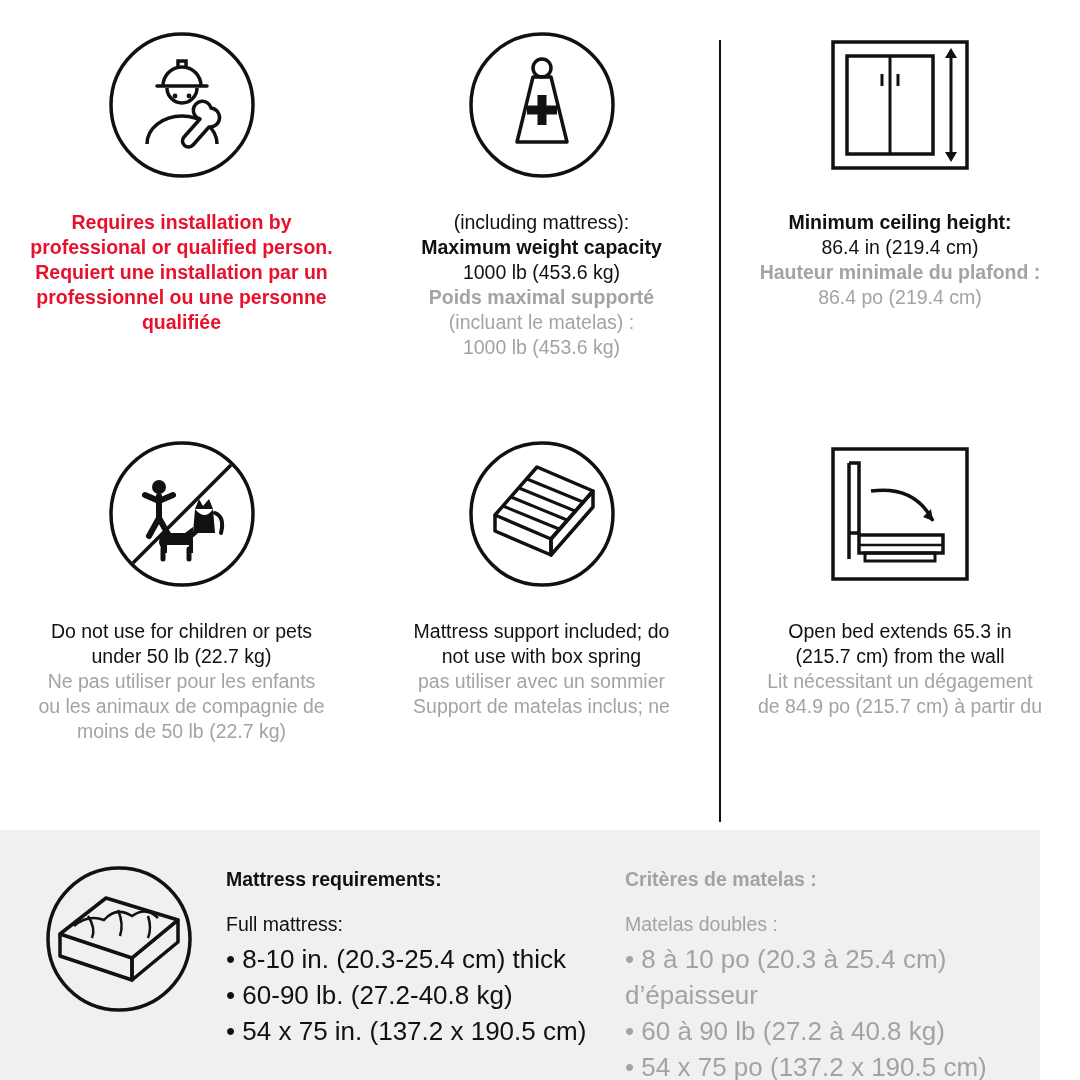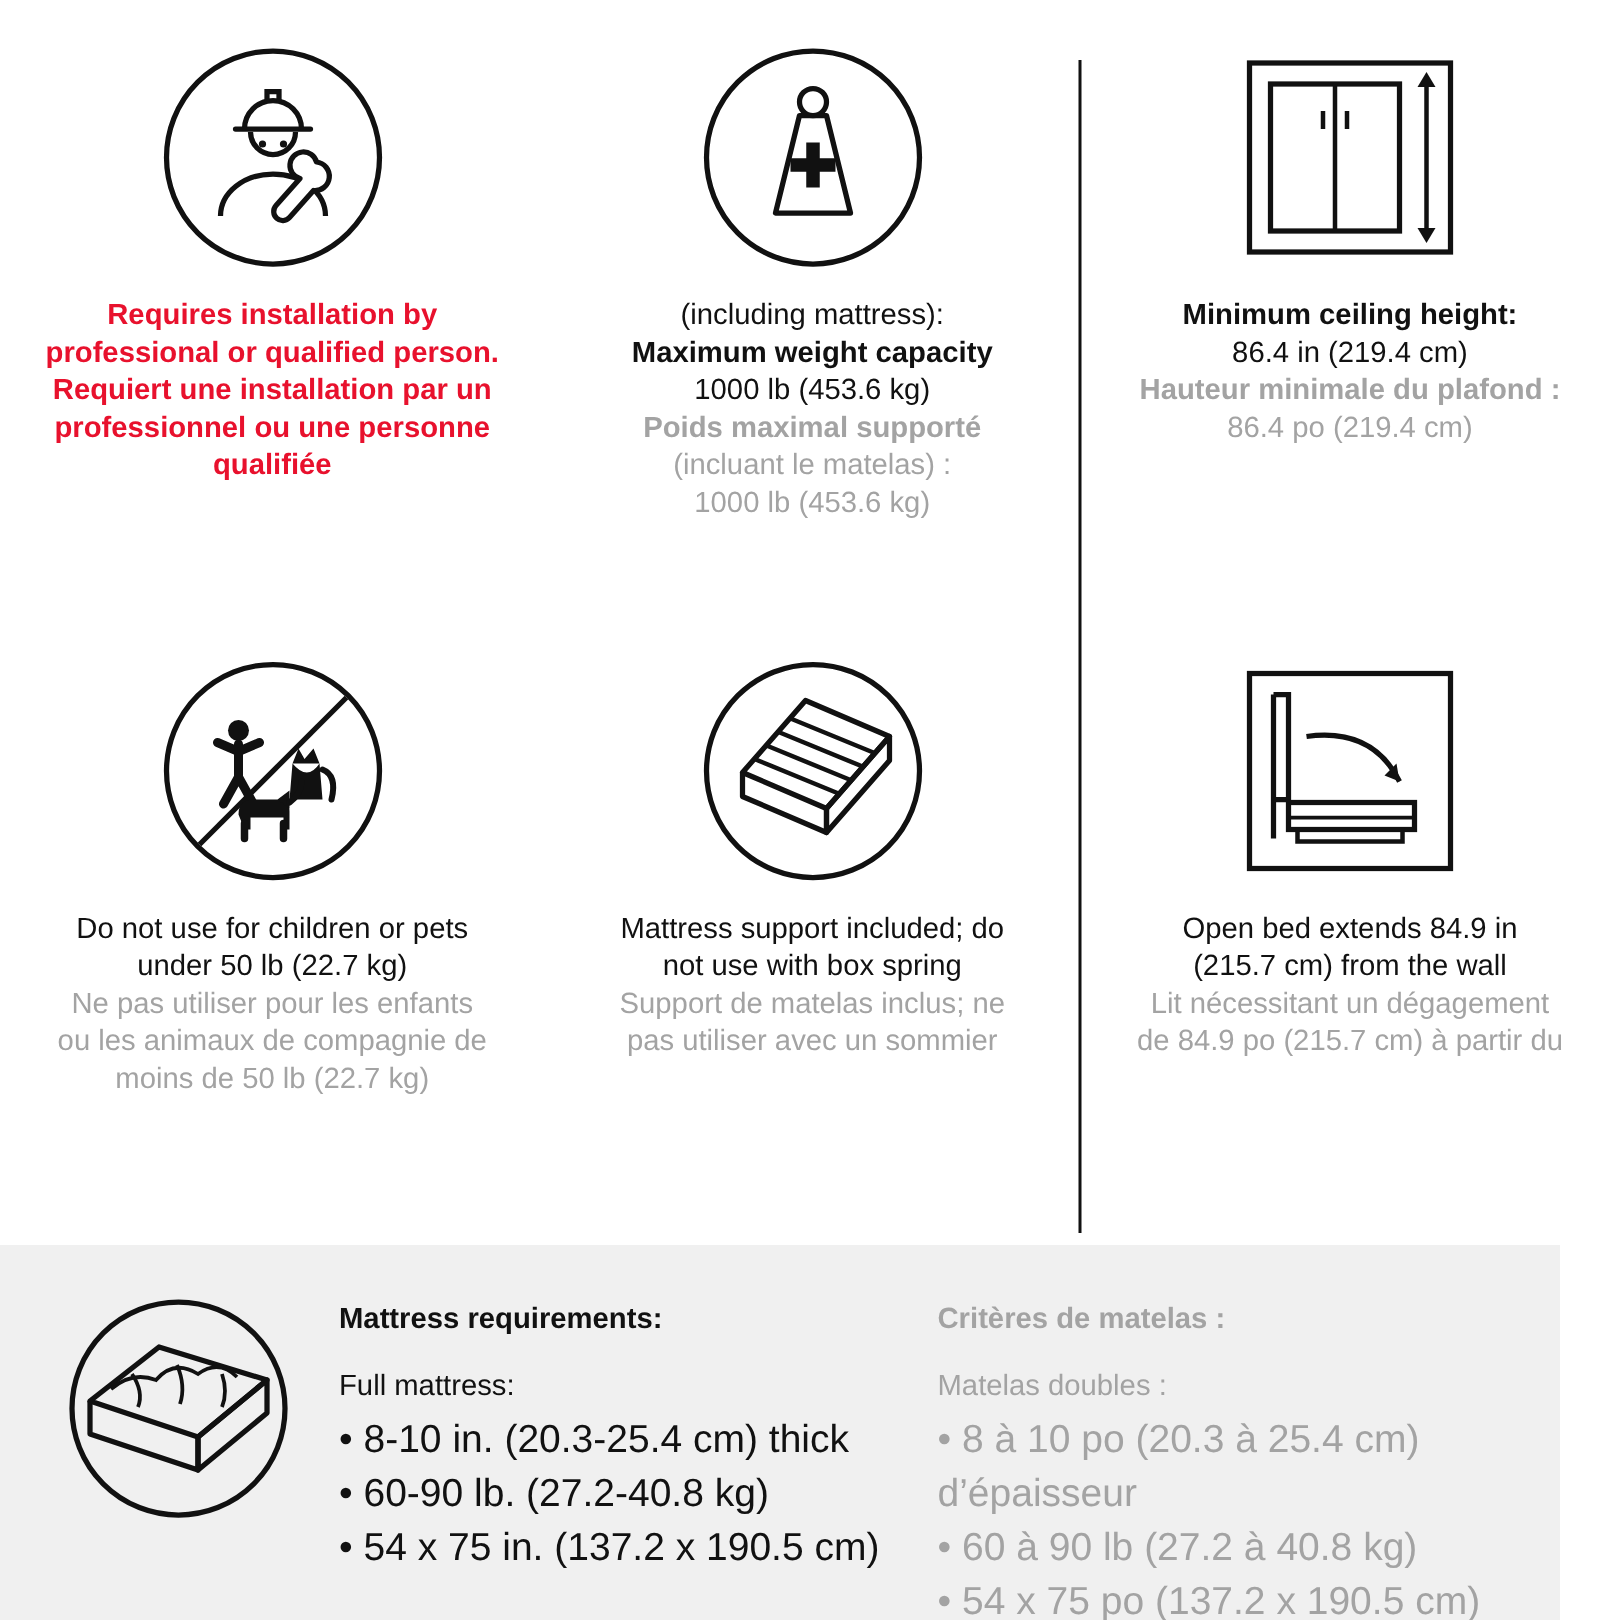--- a/index.html
+++ b/index.html
@@ -48,21 +48,21 @@
     color: #111;
   }
   .line-en.reg { font-weight: normal; }
   .line-fr {
     font-size: 19.5px;
     color: #a3a3a3;
   }
   .line-fr.bold { font-weight: bold; }
   .red { color: #e8112d; }
   .red-b { color: #e8112d; font-weight: bold; }
-  .cap-block { margin-top: 8px; }
+  .cap-block { margin-top: 20px; }
 
   
   .bottom {
     position: absolute;
     left: 0; top: 830px;
     width: 1040px; height: 250px;
     background: #f0f0f0;
   }
   .bottom-inner {
     display: flex;
@@ -186,42 +186,42 @@
           <circle cx="75" cy="75" r="71" fill="none" stroke="#111" stroke-width="3.5"></circle>
           <path d="M28 76 L70 28 L126 52 L84 100 z" fill="none" stroke="#111" stroke-width="3.5" stroke-linejoin="round"></path>
           <path d="M28 76 v16 L84 116 v-16" fill="none" stroke="#111" stroke-width="3.5" stroke-linejoin="round"></path>
           <path d="M84 100 L126 52 v16 L84 116 z" fill="none" stroke="#111" stroke-width="3.5" stroke-linejoin="round"></path>
           <path d="M36 67 L92 90 M44 58 L100 81 M52 49 L108 72 M60 40 L116 63" stroke="#111" stroke-width="3" fill="none"></path>
         </svg>
       </div>
       <div class="caption cap-block">
         <div class="line-en reg">Mattress support included; do</div>
         <div class="line-en reg">not use with box spring</div>
+        <div class="line-fr">pas utiliser avec un sommier</div>
         <div class="line-fr">Support de matelas inclus; ne</div>
-        <div class="line-fr">pas utiliser avec un sommier</div>
       </div>
     </div>
 
     <div class="cell r2">
       <div class="icon-wrap">
         <svg width="150" height="150" viewBox="0 0 150 150">
           <rect x="8" y="10" width="134" height="130" fill="none" stroke="#111" stroke-width="3.5"></rect>
           <line x1="24" y1="24" x2="24" y2="120" stroke="#111" stroke-width="3.5"></line>
           <path d="M24 24 h10 v70 h-10" fill="none" stroke="#111" stroke-width="3.5"></path>
 
           <rect x="34" y="96" width="84" height="18" fill="none" stroke="#111" stroke-width="3.5"></rect>
           <line x1="34" y1="106" x2="118" y2="106" stroke="#111" stroke-width="2.5"></line>
           <rect x="40" y="114" width="70" height="8" fill="none" stroke="#111" stroke-width="3"></rect>
 
           <path d="M46 52 q44 -6 62 30" fill="none" stroke="#111" stroke-width="3.5"></path>
           <path d="M108 82 l-10 -4 l8 -8 z" fill="#111"></path>
         </svg>
       </div>
       <div class="caption cap-block">
-        <div class="line-en reg">Open bed extends 84.9 in</div>
+        <div class="line-en reg">Open bed extends 65.3 in</div>
         <div class="line-en reg">(215.7 cm) from the wall</div>
         <div class="line-fr">Lit nécessitant un dégagement</div>
         <div class="line-fr">de 84.9 po (215.7 cm) à partir du</div>
       </div>
     </div>
   </div>
 
   <div class="bottom">
     <div class="bottom-inner">
       <div class="bottom-icon">

